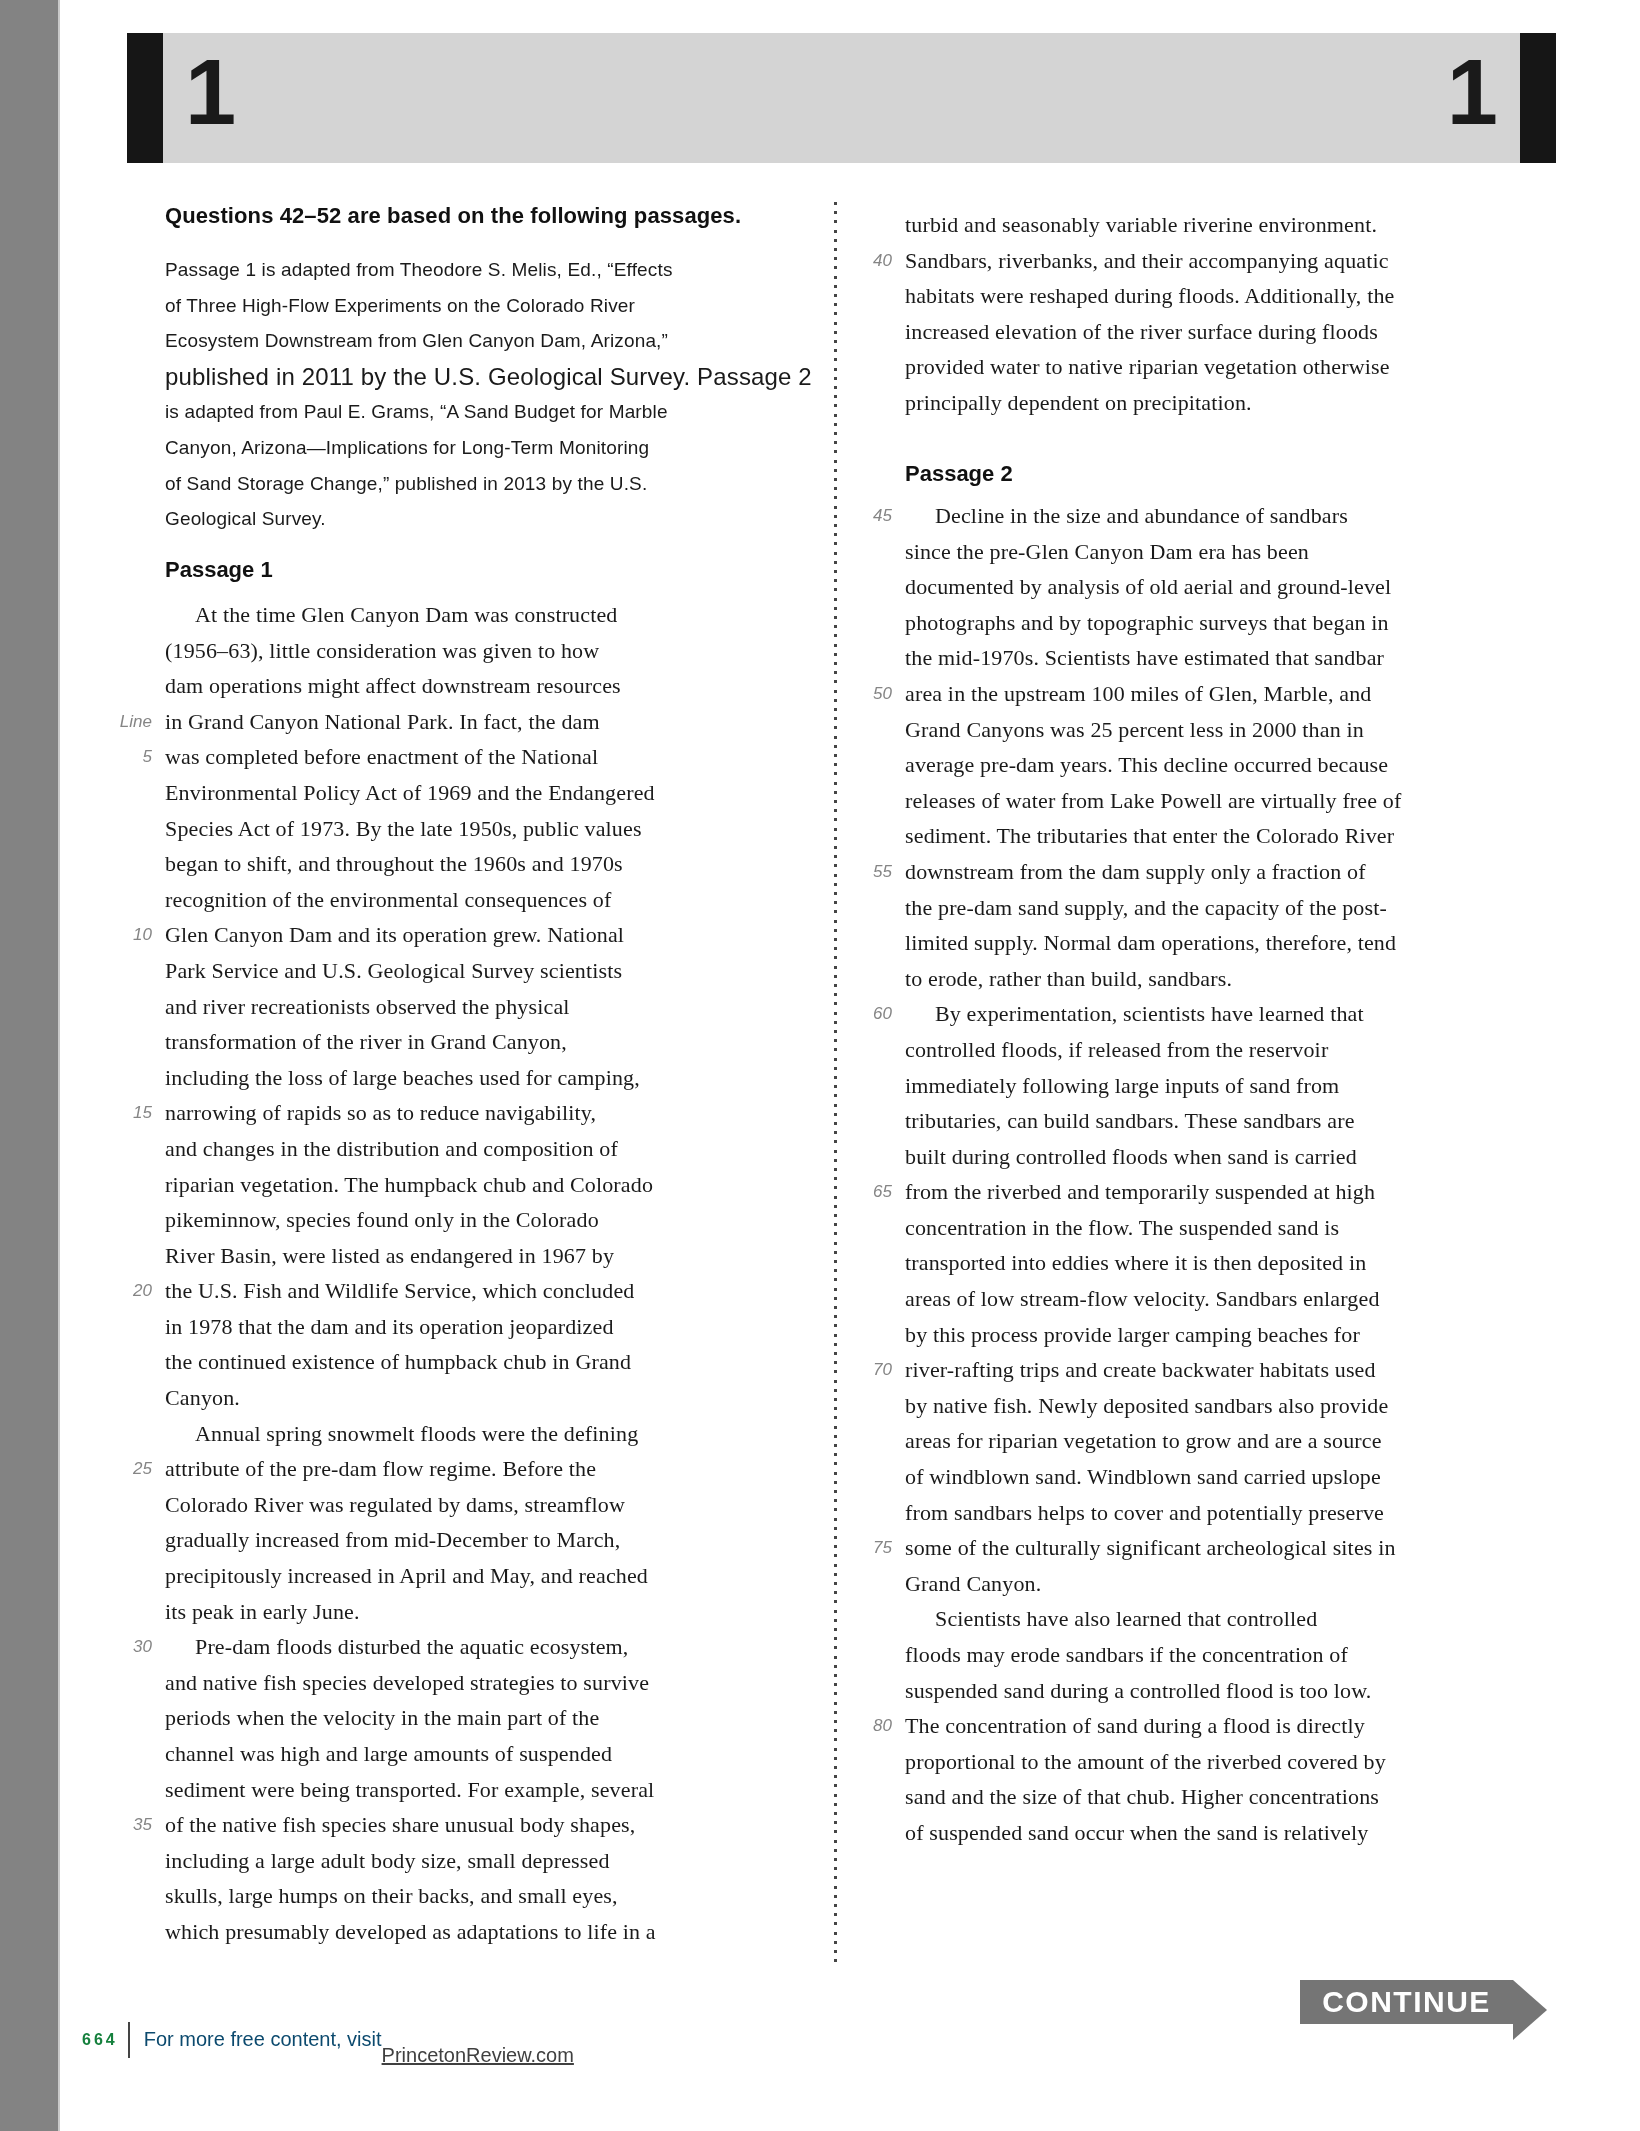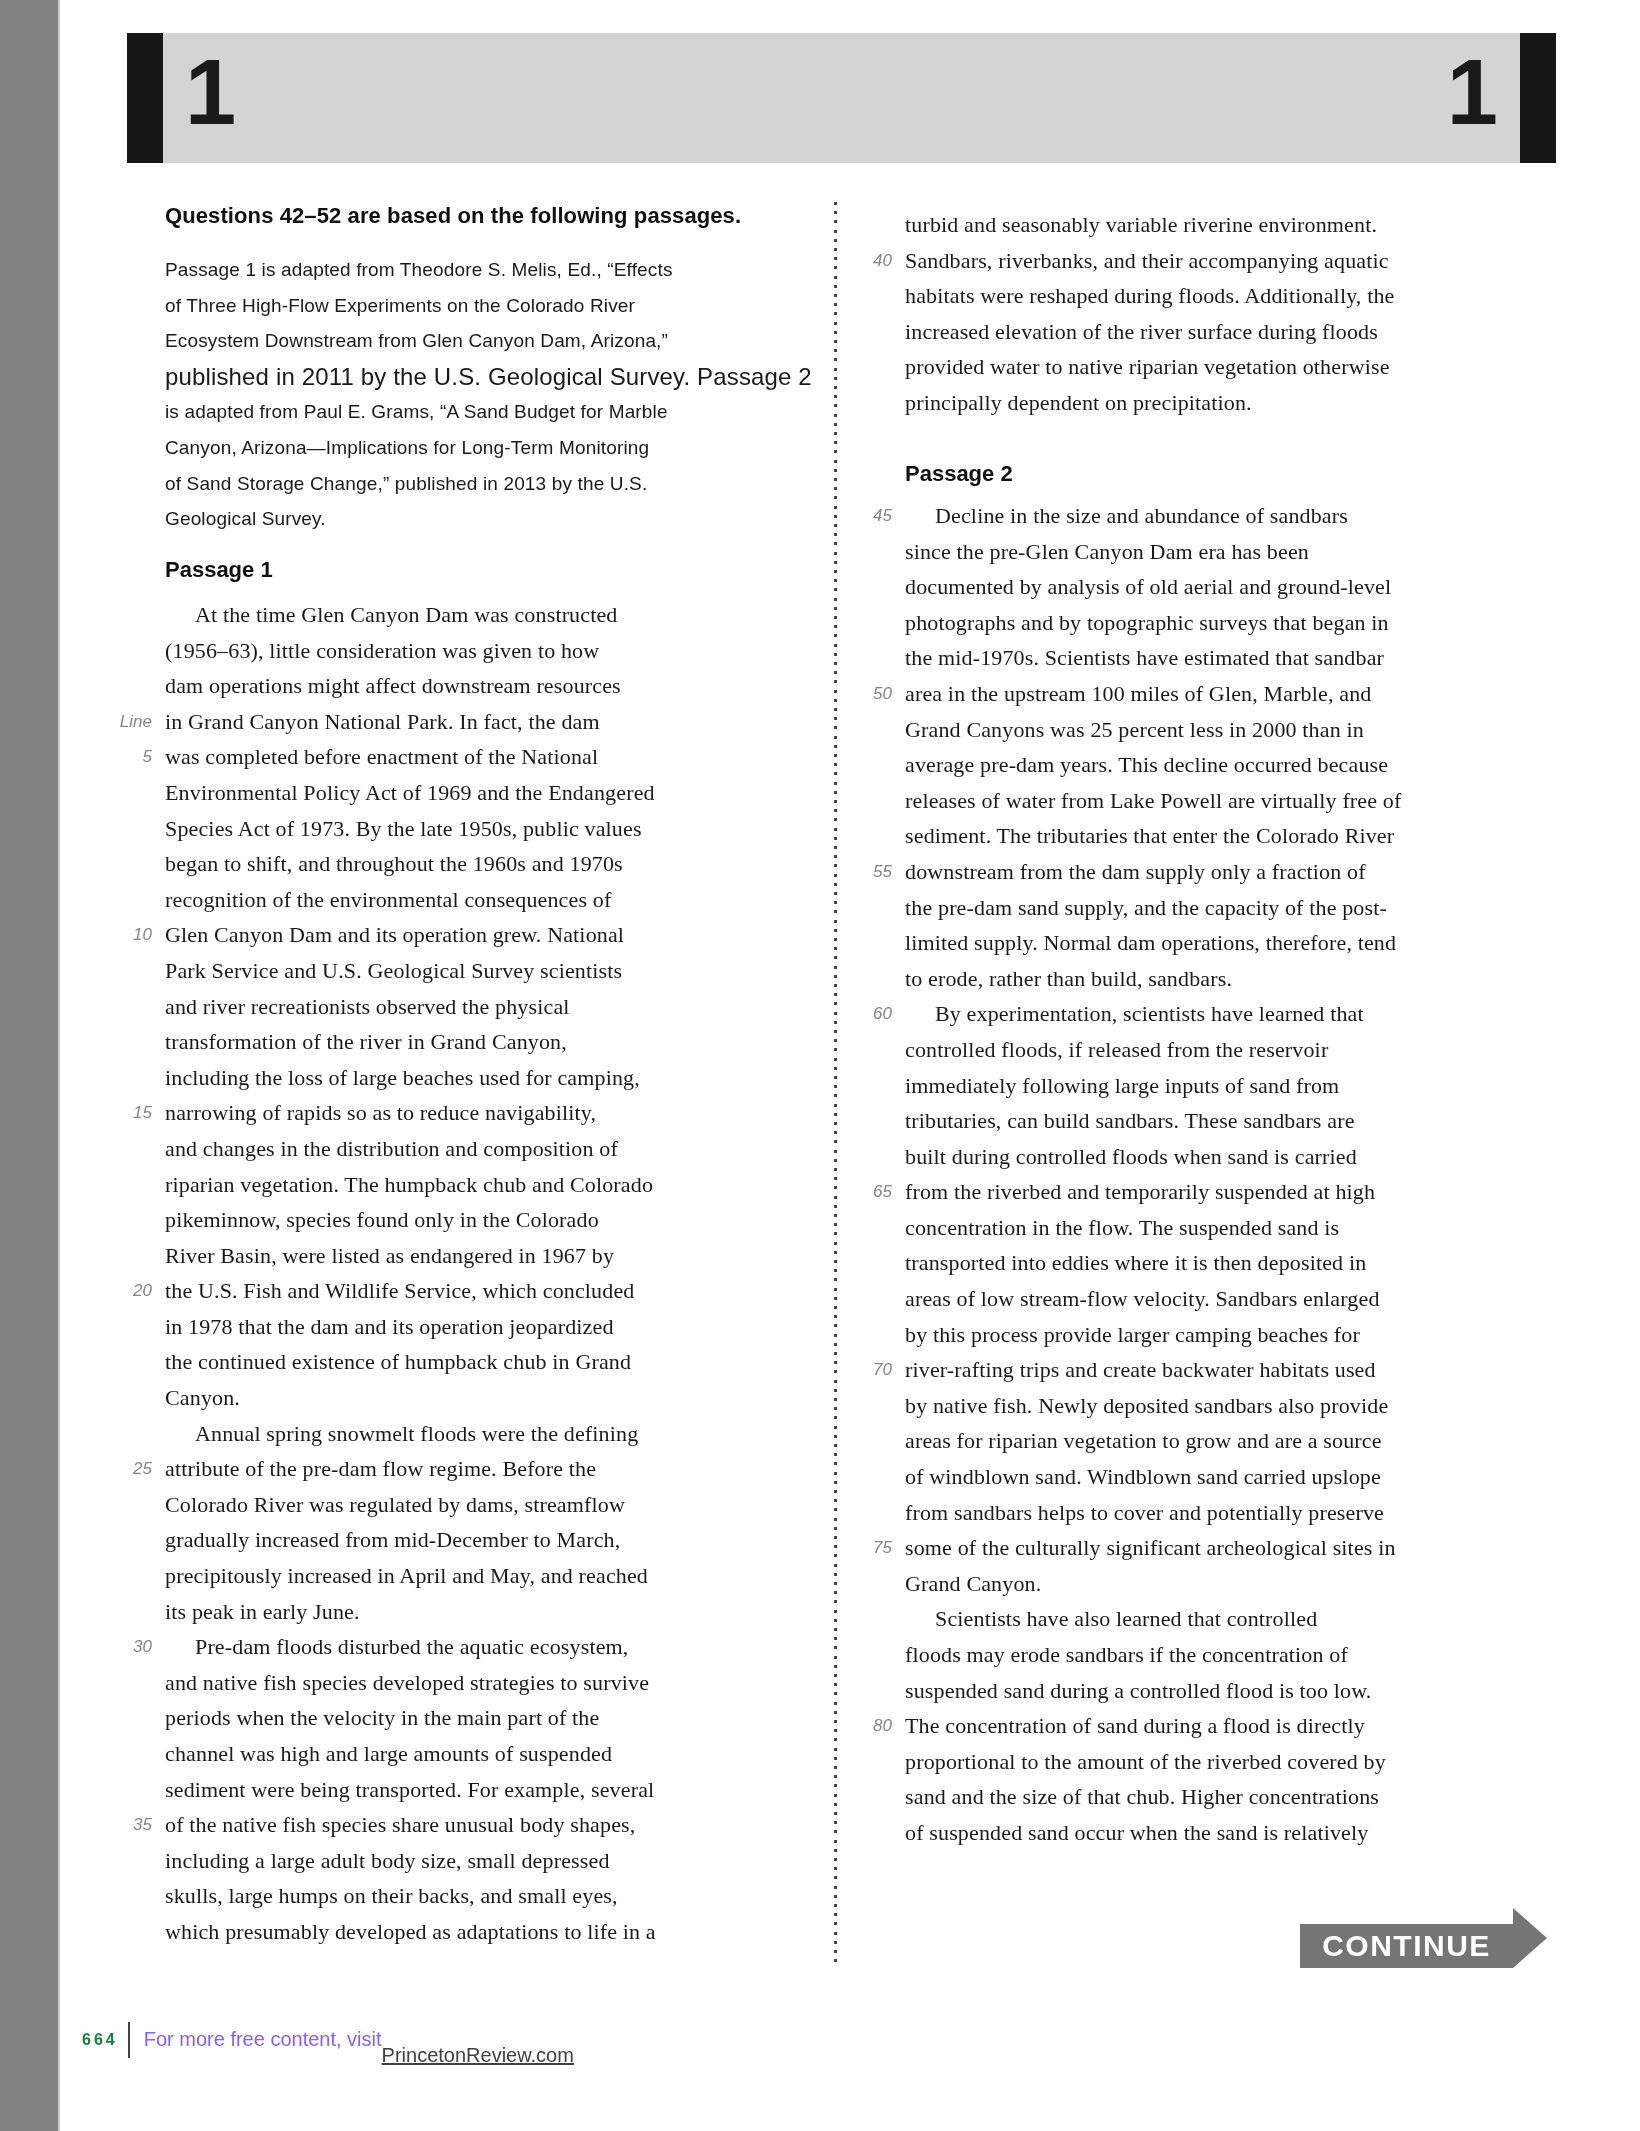--- a/index.html
+++ b/index.html
@@ -43,34 +43,34 @@
   #p1-lines{left:100px;top:597px;width:740px;}
   #p2-top-lines{left:840px;top:207px;width:780px;}
   #p2-lines{left:840px;top:498px;width:780px;}
   .prose-line{display:flex;height:35.6px;line-height:35.6px;white-space:nowrap;}
   .ln{flex:0 0 52px;width:52px;text-align:right;padding-right:13px;
       font-family:"Liberation Sans",sans-serif;font-style:italic;font-size:17px;color:#858585;}
   .txt{font-family:"Liberation Serif",serif;font-size:22px;letter-spacing:0.15px;color:#1a1a1a;}
   .prose-line.indent .txt{padding-left:30px;}
 
   
-  .continue{position:absolute;left:1300px;top:1908px;display:flex;align-items:flex-end;}
+  .continue{position:absolute;left:1300px;top:1980px;display:flex;align-items:flex-start;}
   .continue .bar{width:213px;height:44px;background:#757575;display:flex;align-items:center;
                  justify-content:center;}
   .continue .bar span{font-family:"Liberation Sans",sans-serif;font-weight:bold;font-size:30px;
                       color:#ffffff;letter-spacing:1.5px;}
   .continue .head{width:0;height:0;border-top:30px solid transparent;
                   border-bottom:30px solid transparent;border-left:34px solid #757575;}
 
   
   .footer{position:absolute;left:82px;top:2012px;display:flex;align-items:center;
           font-family:"Liberation Sans",sans-serif;}
   .footer .pagenum{font-weight:bold;font-size:16px;letter-spacing:3px;color:#15803d;}
   .footer .divider{width:2px;height:36px;background:#444;margin:0 14px 0 10px;}
-  .footer .ftext{font-size:20px;color:#8b5cf6;}
+  .footer .ftext{font-size:20px;color:#0c4a6e;}
   .footer .flink{font-size:20px;color:#404040;text-decoration:underline;margin-top:32px;}
 </style>
 </head>
 <body>
 
 <div id="page">
 
   <div class="edge-strip"></div>
 
   <div class="header-band">

